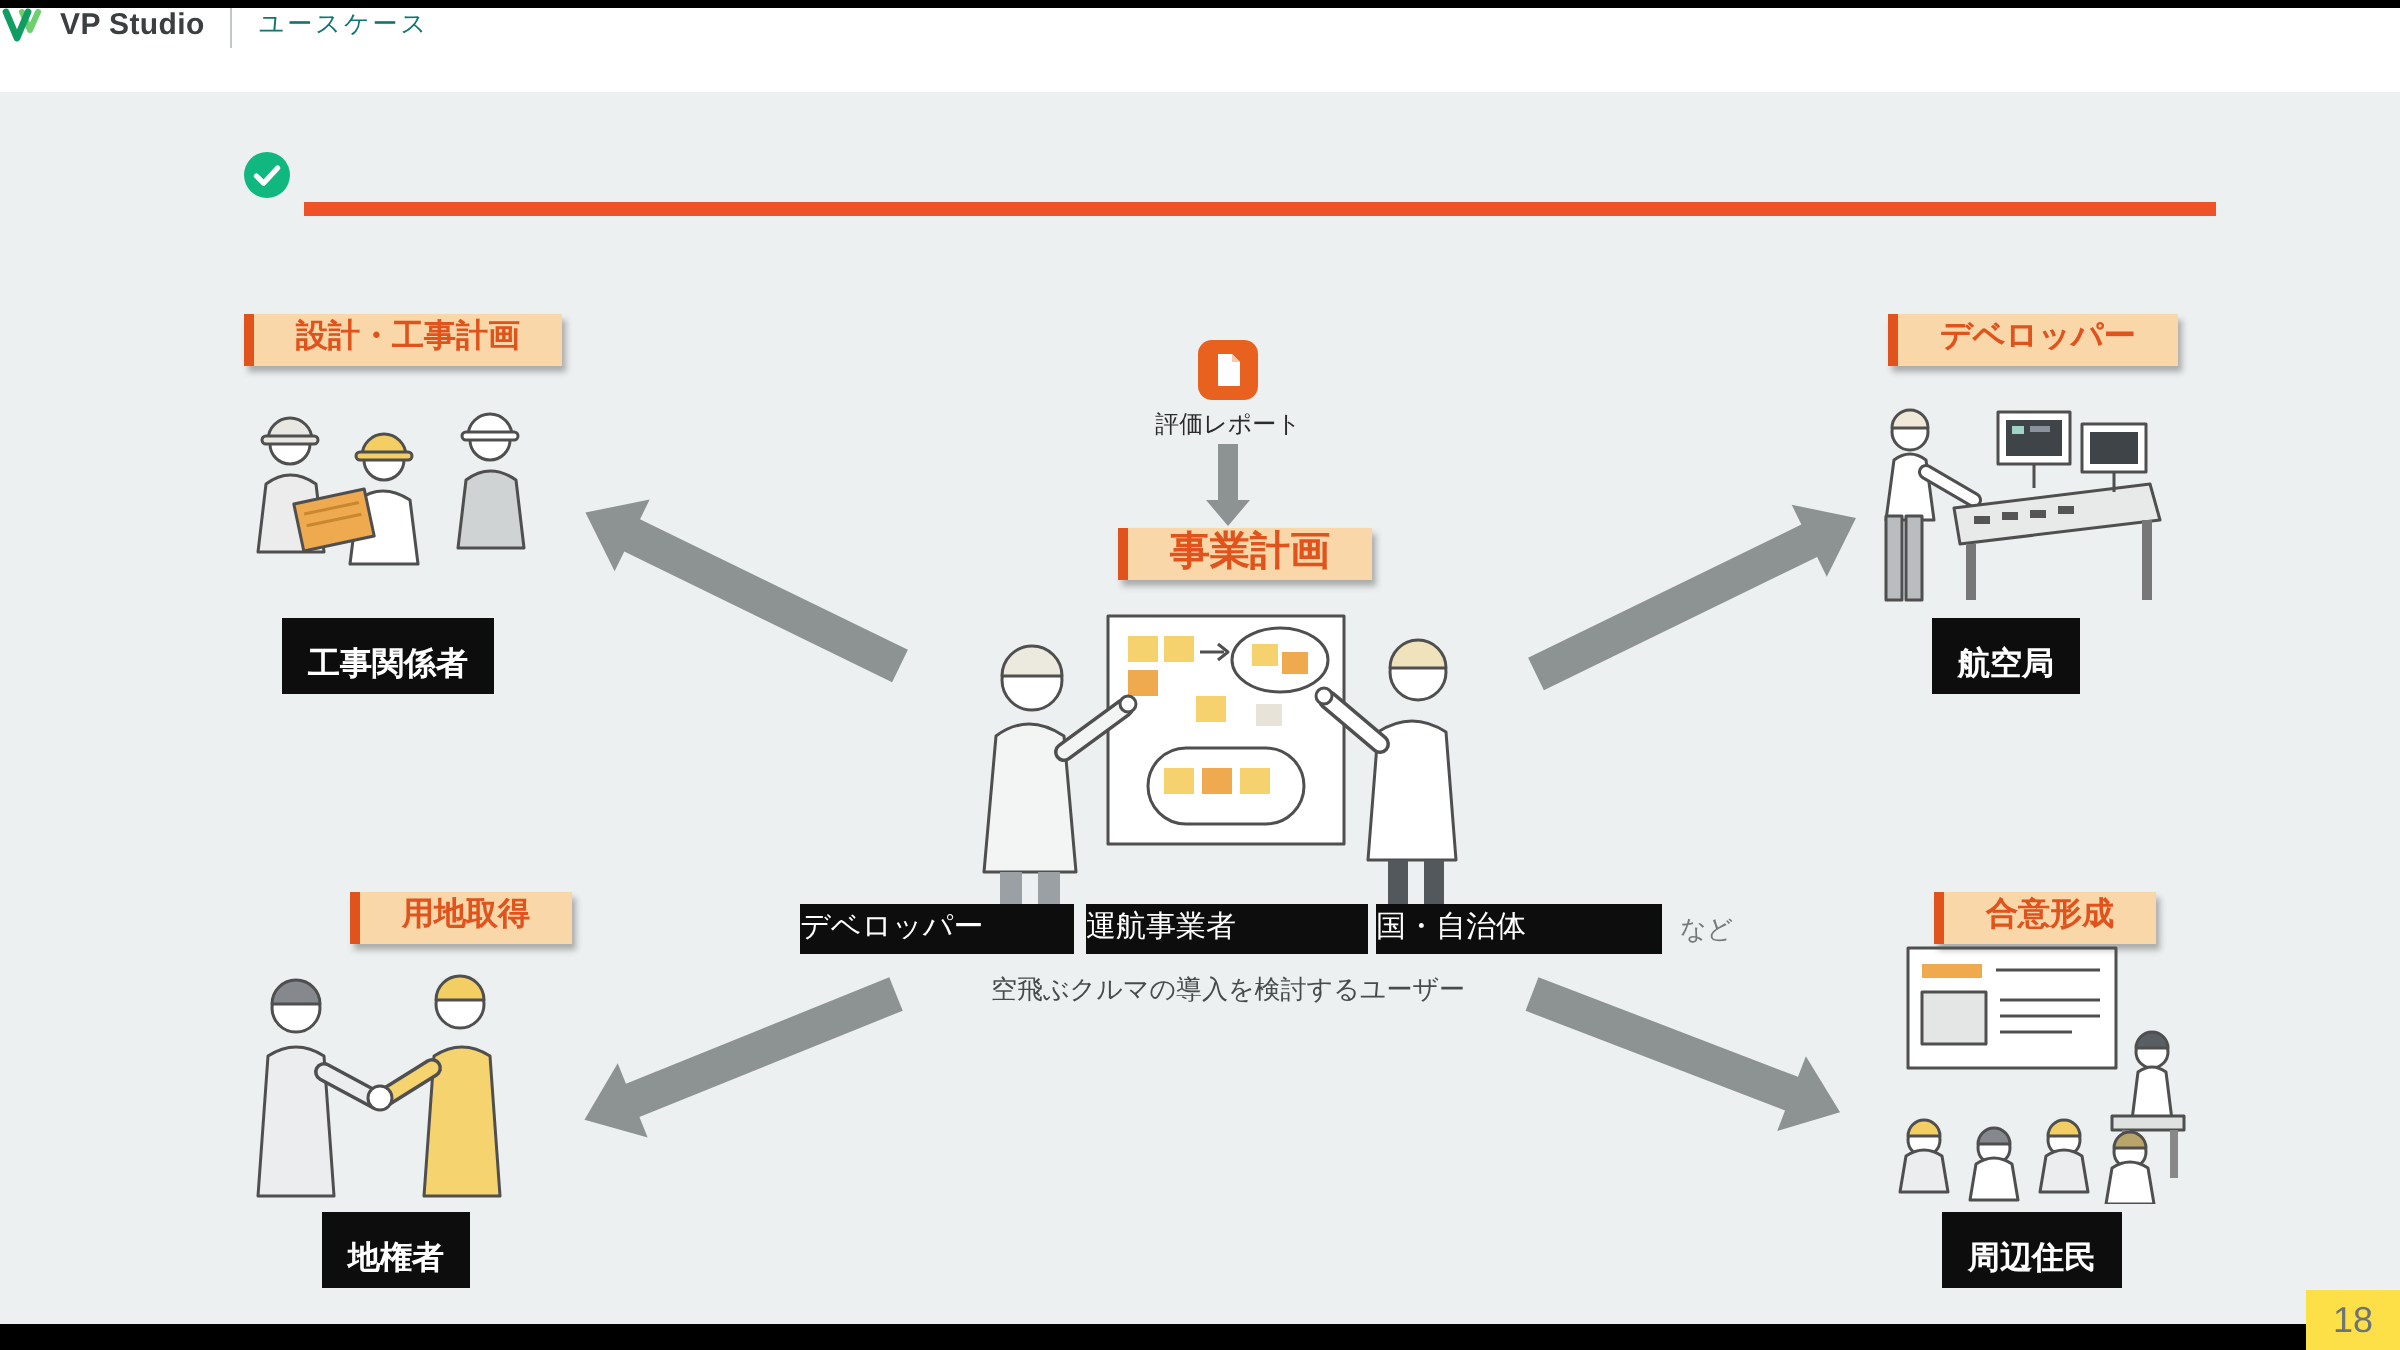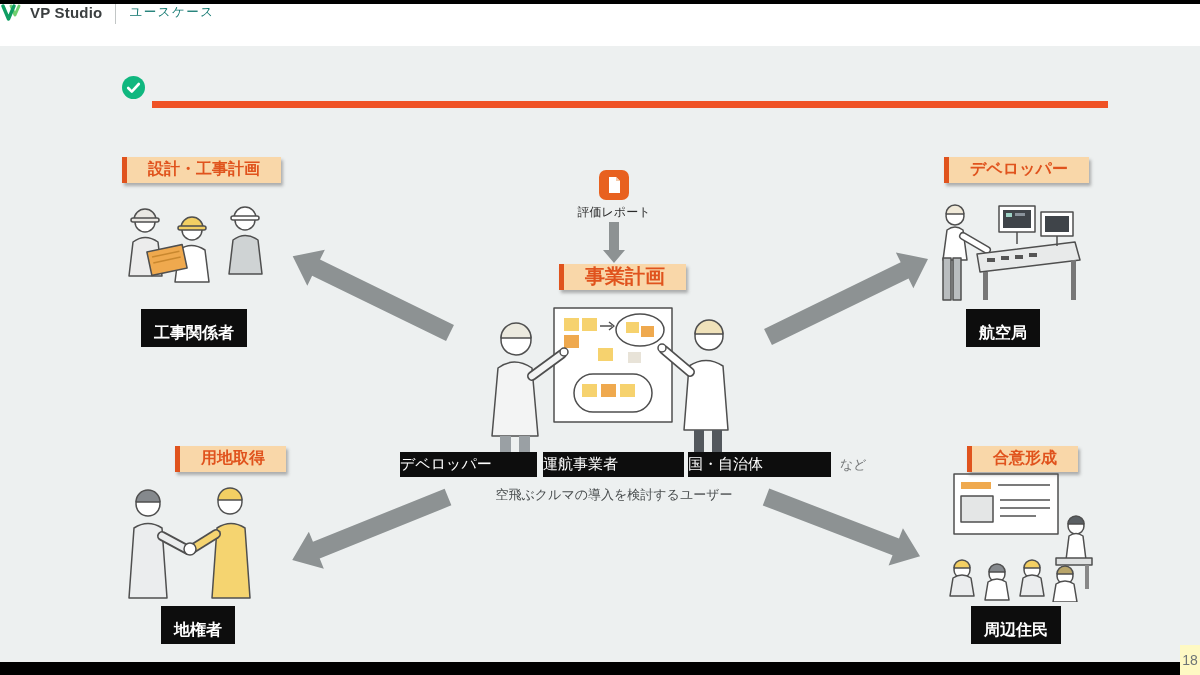--- a/index.html
+++ b/index.html
@@ -39,22 +39,22 @@
   .report-icon { position:absolute; left:599px; top:170px; z-index:2; }
   .report-label { position:absolute; left:564px; top:204px; width:100px; text-align:center; font-size:12px; color:#2b2b2b; z-index:2; }
 
   .illus { position:absolute; z-index:2; }
   .illus-construction { left:115px; top:190px; }
   .illus-aviation { left:925px; top:196px; }
   .illus-handshake { left:112px; top:476px; }
   .illus-presentation { left:940px; top:470px; }
   .illus-board { left:478px; top:284px; }
 
-  .pagenum { position:absolute; right:0; bottom:0; width:20px; height:30px; background:#fef9c3; color:#6d7476;
-             font-size:14px; display:flex; align-items:center; justify-content:center; z-index:7; }
+  .pagenum { position:absolute; right:0; bottom:0; width:47px; height:30px; background:#fde047; color:#6d7476;
+             font-size:18px; display:flex; align-items:center; justify-content:center; z-index:7; }
 </style>
 </head>
 <body>
 
 <div class="app">
   <div class="topbar"></div>
 
   <div class="header">
     <span class="logo-mark">
       <svg width="22" height="18" viewBox="0 0 22 18">

